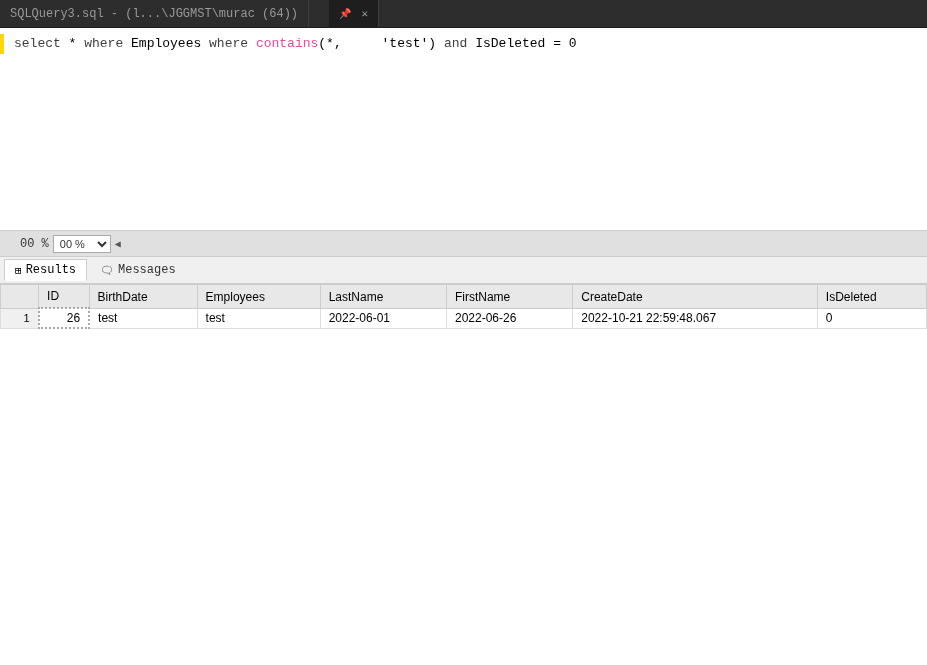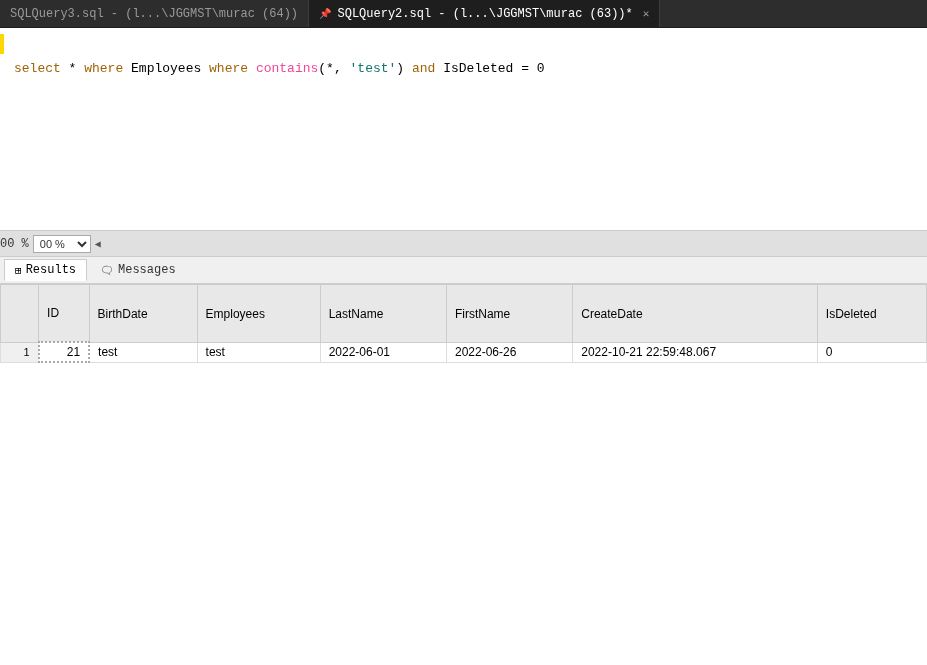--- a/index.html
+++ b/index.html
@@ -15,20 +15,21 @@
     }
 
     
     .tab-bar {
       display: flex;
       align-items: center;
       background: #2d2d2d;
       height: 28px;
       min-height: 28px;
       border-bottom: 1px solid #1e1e1e;
+      gap: 20px;
     }
     .tab {
       display: flex;
       align-items: center;
       padding: 0 10px;
       height: 100%;
       font-size: 12px;
       color: #ccc;
       cursor: pointer;
       border-right: 1px solid #3e3e3e;
@@ -67,33 +68,33 @@
     }
     .yellow-bar {
       position: absolute;
       left: 0;
       top: 6px;
       width: 4px;
       height: 20px;
       background: #ffd700;
     }
     
-    .kw { color: #a16207; font-weight: normal; margin-top: 25px; }
+    .kw { color: #404040; font-weight: normal; }
     .fn { color: #ec4899; }
-    .str { color: #0f766e; }
+    .str { color: #000000; margin-left: 32px; }
     .normal { color: #000000; }
 
     
     .zoom-bar {
       display: flex;
       align-items: center;
       background: #e0e0e0;
       height: 26px;
       min-height: 26px;
-      padding: 0 0;
+      padding: 0 20px;
       gap: 2px;
       border-top: 1px solid #ccc;
     }
     .zoom-label {
       font-size: 12px;
       color: #333;
       margin-right: 2px;
     }
     .zoom-dropdown {
       font-size: 11px;
@@ -152,21 +153,21 @@
     }
     .results-table {
       border-collapse: collapse;
       font-size: 12px;
       font-family: 'Segoe UI', Arial, sans-serif;
       width: 100%;
     }
     .results-table th {
       background: #e8e8e8;
       border: 1px solid #ccc;
-      padding: 21px 8px;
+      padding: 4px 8px;
       text-align: left;
       font-weight: normal;
       color: #000;
       white-space: nowrap;
     }
     .results-table td {
       border: 1px solid #ddd;
       padding: 2px 8px;
       color: #000;
       white-space: nowrap;
@@ -194,21 +195,20 @@
   </style>
 </head>
 <body>
 
 <div class="tab-bar">
   <div class="tab inactive">
     <span>SQLQuery3.sql - (l...\JGGMST\murac (64))</span>
   </div>
   <div class="tab active">
     <span style="font-size:10px; color:#aaa;">📌</span>
-    <span>SQLQuery2.sql - (l...\JGGMST\murac (63))*</span>
     <span class="tab-close">✕</span>
   </div>
 </div>
 
 <div class="editor-area">
   <div class="yellow-bar"></div>
   <div class="code-line">
     <span style="display:inline-block; width:4px;"></span>
     <span class="kw">select</span>
     <span class="normal"> * </span>
@@ -262,21 +262,21 @@
         <th>Employees</th>
         <th>LastName</th>
         <th>FirstName</th>
         <th>CreateDate</th>
         <th>IsDeleted</th>
       </tr>
     </thead>
     <tbody>
       <tr>
         <td class="row-number">1</td>
-        <td class="cell-id">21</td>
+        <td class="cell-id">26</td>
         <td>test</td>
         <td>test</td>
         <td>2022-06-01</td>
         <td>2022-06-26</td>
         <td>2022-10-21 22:59:48.067</td>
         <td class="cell-green">0</td>
       </tr>
     </tbody>
   </table>
 </div>

